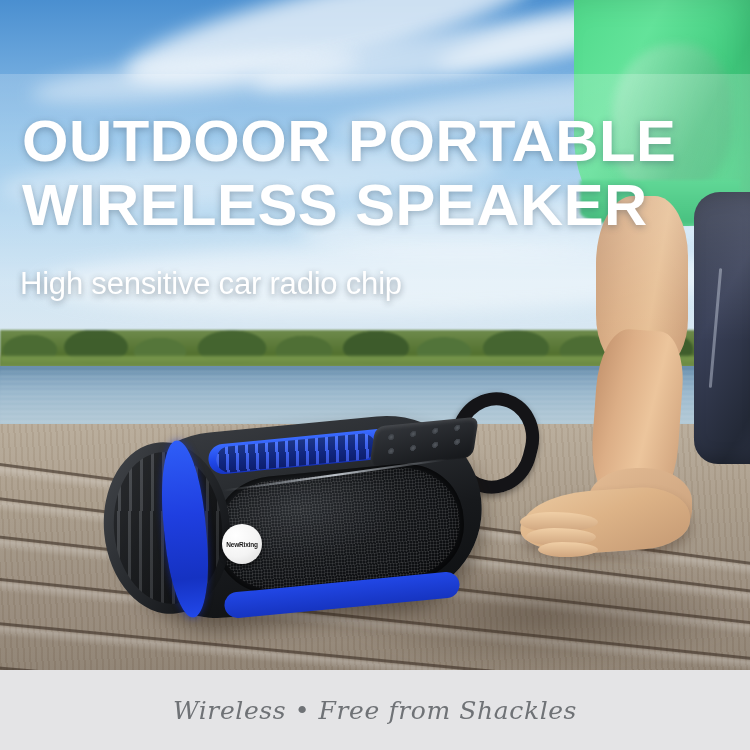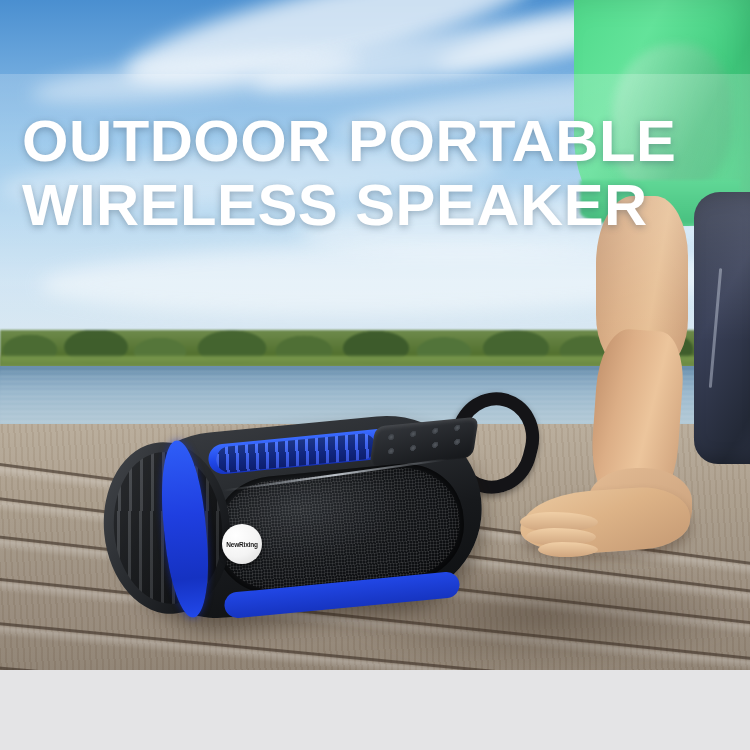--- a/index.html
+++ b/index.html
@@ -242,16 +242,20 @@
       <div class="blueL"></div>
     </div>
     <div class="badge">
       <span>NewRixing</span>
     </div>
 
     <div class="hazeTop"></div>
 
     <div class="headline h1">OUTDOOR PORTABLE</div>
     <div class="headline h2">WIRELESS SPEAKER</div>
+    <div class="subline s1">High sensitive car radio chip</div>
   </div>
 
+  <div class="footer">
+    <div class="tagline">Wireless • Free from Shackles</div>
+  </div>
 
 </div>
 
 </body></html>

